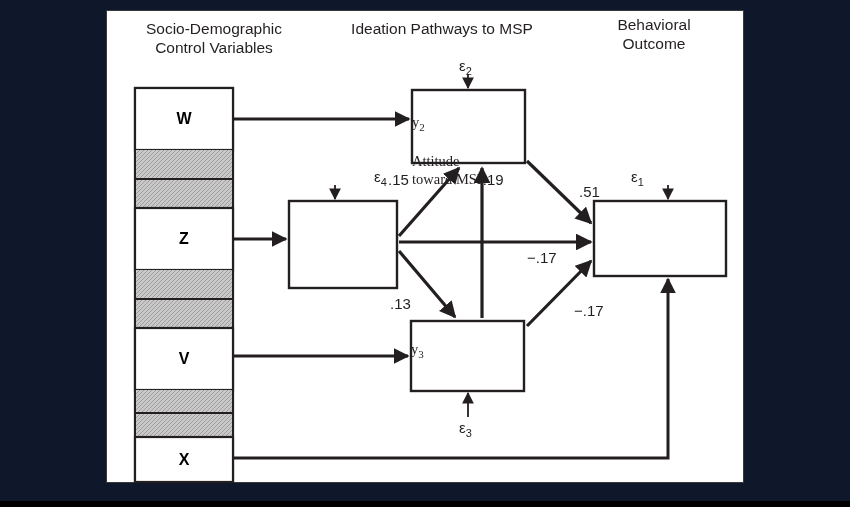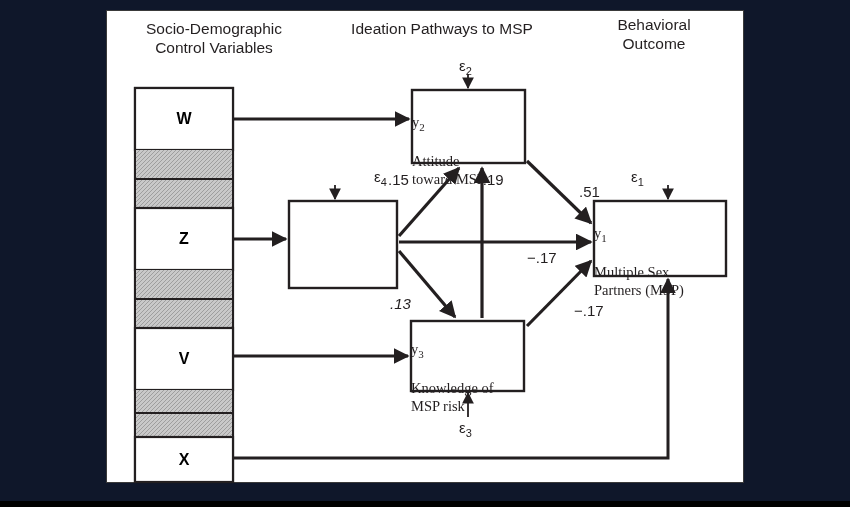--- a/index.html
+++ b/index.html
@@ -174,36 +174,29 @@
 
     <div class="boxlabel" style="left:305px; top:85px; width:113px;">
       <span class="vname"><span>y</span><sub>2</sub></span><br>
       <span>Attitude
 toward MSP</span>
     </div>
 
 
     <div class="boxlabel" style="left:304px; top:312px; width:113px;">
       <span class="vname"><span>y</span><sub>3</sub></span><br>
-      <span>Knowledge of
-MSP risk</span>
     </div>
 
-    <div class="boxlabel" style="left:487px; top:196px; width:132px;">
-      <span class="vname"><span>y</span><sub>1</sub></span><br>
-      <span>Multiple Sex
-Partners (MSP)</span>
-    </div>
 
     <div class="eps" style="left:352px; top:46px;"><span>ε</span><sub>2</sub></div>
     <div class="eps" style="left:219px; top:157px;margin-left:48px;"><span>ε</span><sub>4</sub></div>
     <div class="eps" style="left:352px; top:408px;"><span>ε</span><sub>3</sub></div>
     <div class="eps" style="left:524px; top:157px;"><span>ε</span><sub>1</sub></div>
 
     <div class="coef" style="left:281px; top:160px;">.15</div>
     <div class="coef" style="left:367px; top:160px;">−.19</div>
     <div class="coef" style="left:472px; top:172px;">.51</div>
     <div class="coef" style="left:420px; top:238px;">−.17</div>
-    <div class="coef" style="left:283px; top:284px;font-style:italic;">.13</div>
+    <div class="coef" style="left:283px; top:284px;">.13</div>
     <div class="coef" style="left:467px; top:291px;">−.17</div>
 
   </div>
 </div>
 
 </body></html>

